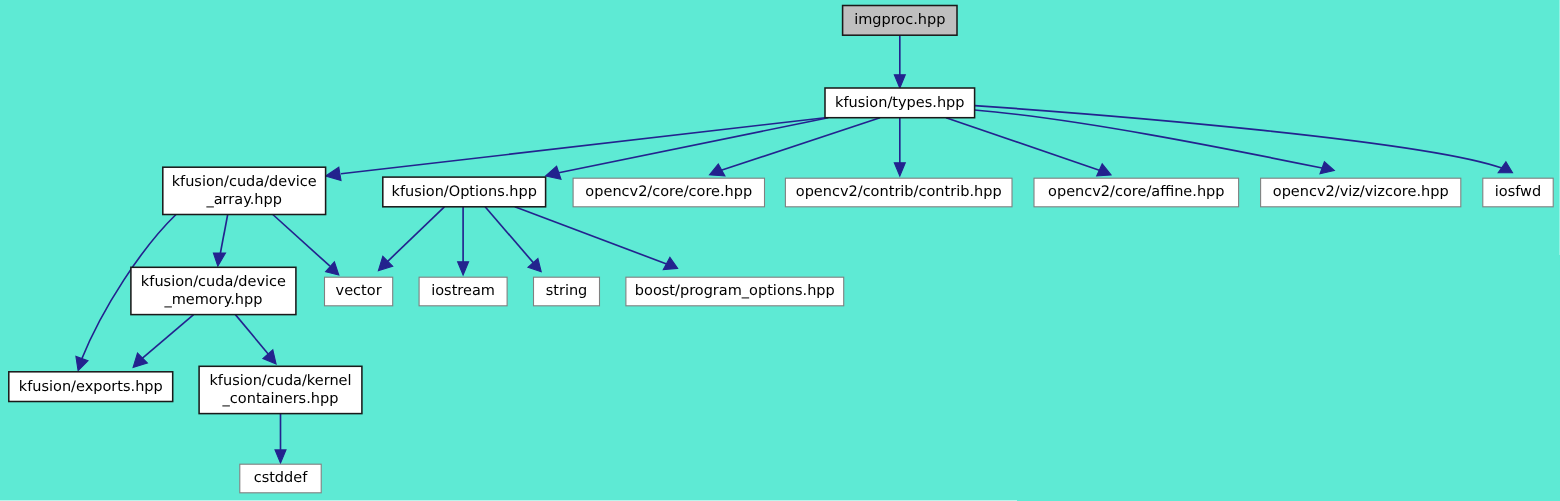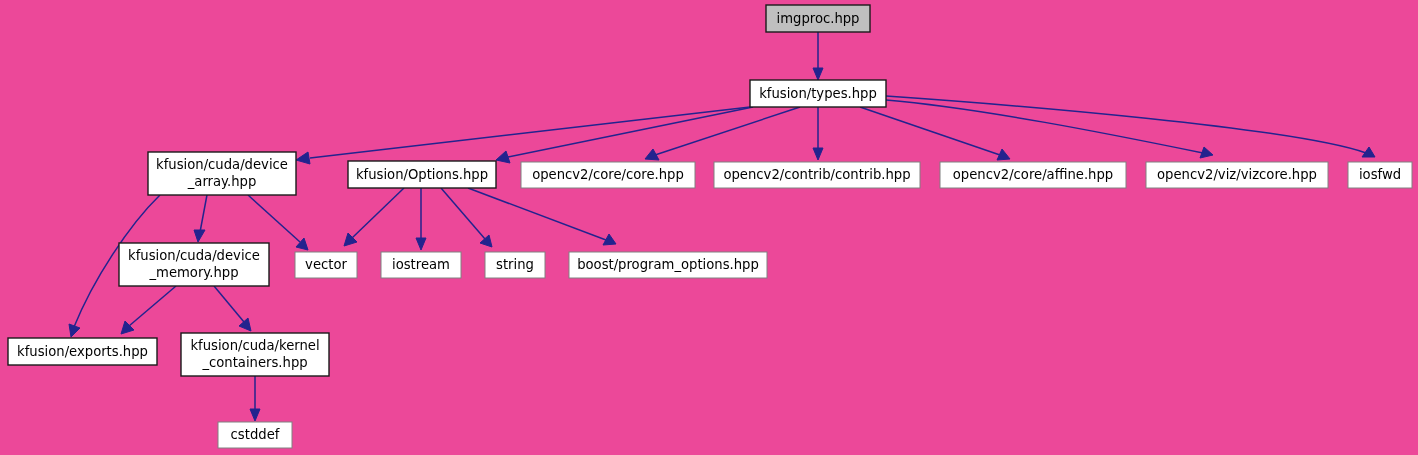--- a/index.html
+++ b/index.html
@@ -4,21 +4,21 @@
 <style>
   html, body {
     margin: 0;
     padding: 0;
     background: #ffffff;
   }
   #graph-root {
     position: relative;
     width: 1418px;
     height: 455px;
-    background: #ec4899;
+    background: #5eead4;
     font-family: "DejaVu Sans", "Liberation Sans", sans-serif;
     overflow: hidden;
   }
   svg.graph-canvas {
     position: absolute;
     left: 0;
     top: 0;
     width: 1418px;
     height: 455px;
     display: block;

